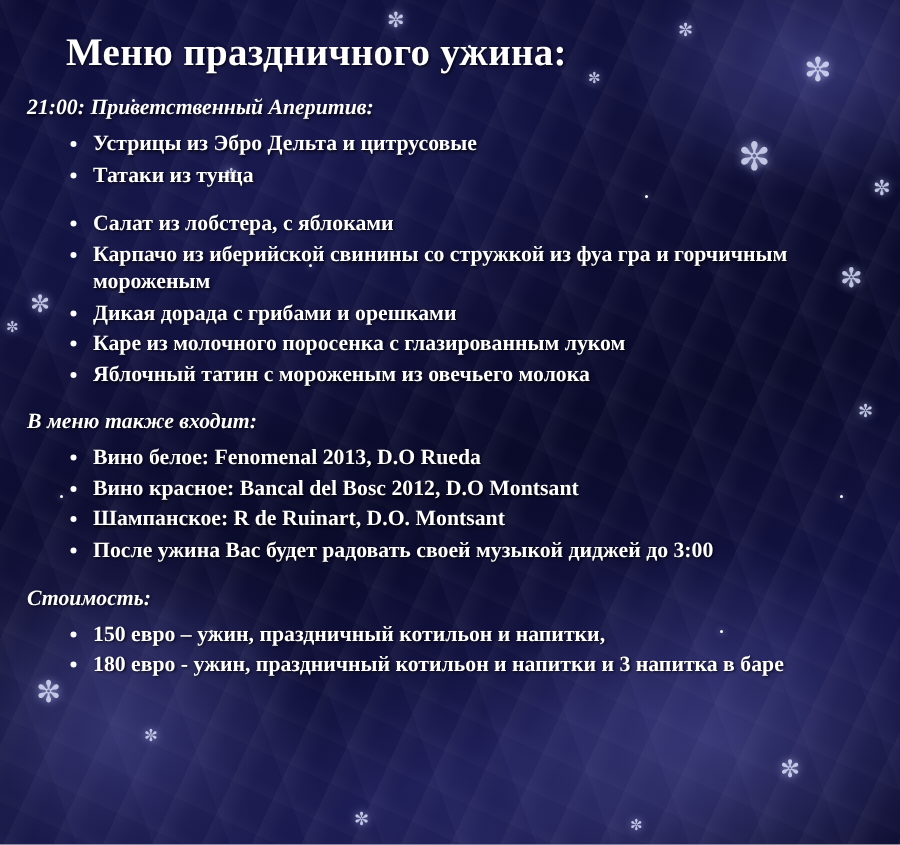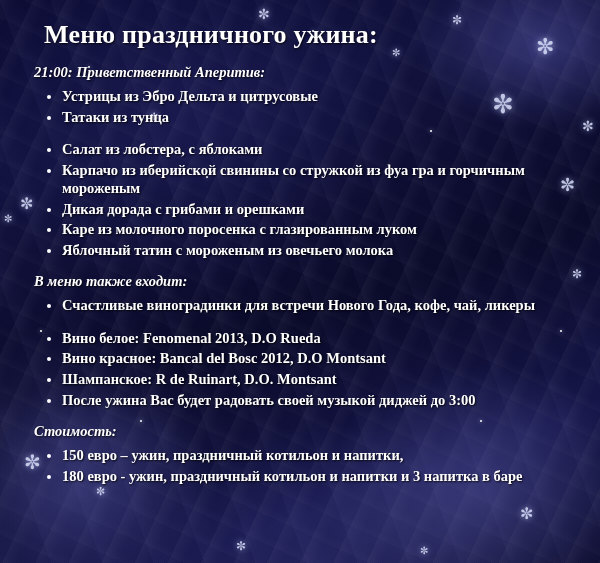--- a/index.html
+++ b/index.html
@@ -76,21 +76,21 @@
     font-size: 26px;
     font-weight: bold;
     margin: 4px 0 14px 26px;
     text-shadow: 1px 1px 2px rgba(0,0,0,0.8);
     letter-spacing: 0.2px;
   }
   .section-head {
     font-size: 14.5px;
     font-weight: bold;
     font-style: italic;
-    margin: 0 0 6px 16px;
+    margin: 0 0 6px 0;
     text-shadow: 1px 1px 2px rgba(0,0,0,0.8);
   }
   ul.items {
     list-style: disc;
     margin: 0 0 14px 0;
     padding-left: 44px;
   }
   ul.items li {
     font-size: 14.5px;
     font-weight: bold;
@@ -150,23 +150,20 @@
         <li>Салат из лобстера, с яблоками</li>
         <li>Карпачо из иберийской свинины со стружкой из фуа гра и горчичным мороженым</li>
         <li>Дикая дорада с грибами и орешками</li>
         <li>Каре из молочного поросенка с глазированным луком</li>
         <li>Яблочный татин с мороженым из овечьего молока</li>
       </ul>
     </div>
 
     <div class="block">
       <div class="section-head">В меню также входит:</div>
-      <ul class="items">
-        <li>Счастливые виноградинки для встречи Нового Года, кофе, чай, ликеры</li>
-      </ul>
     </div>
 
     <div class="block">
       <ul class="items">
         <li>Вино белое: Fenomenal 2013, D.O Rueda</li>
         <li>Вино красное: Bancal del Bosc 2012, D.O Montsant</li>
         <li>Шампанское: R de Ruinart, D.O. Montsant</li>
         <li>После ужина Вас будет радовать своей музыкой диджей до 3:00</li>
       </ul>
     </div>

